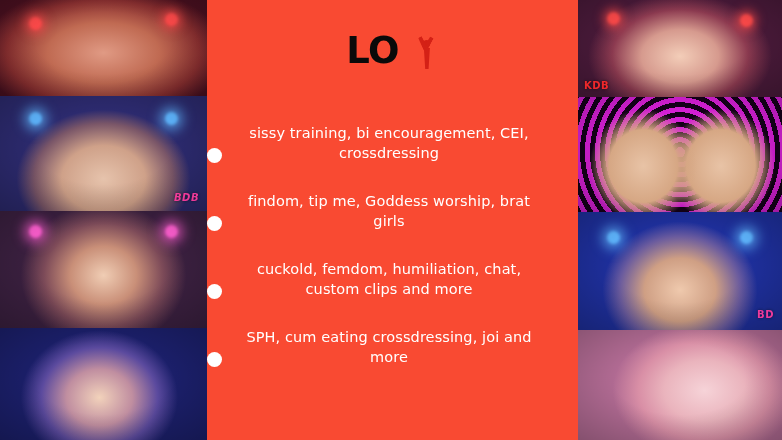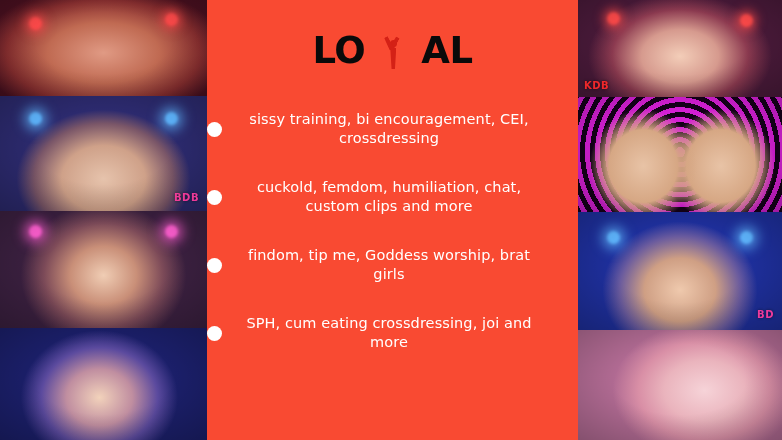--- a/index.html
+++ b/index.html
@@ -40,21 +40,21 @@
     overflow: hidden;
     background: #2a1030;
   }
 
   
   .lt1 { height: 96px;  background:
       radial-gradient(ellipse 60% 70% at 50% 55%, #e09a84 0%, #c06a52 45%, #8a2f30 78%, #4a1020 100%),
       linear-gradient(90deg,#5b1030 0%, #8e2d2a 40%, #7a1e2c 100%); }
   .lt2 { height: 115px; background:
       radial-gradient(ellipse 42% 60% at 50% 72%, #e6c3ac 0%, #cfa189 48%, #7a5668 80%, #2c2a6e 100%),
-      linear-gradient(160deg,#1f3fae 0%, #3a5fd0 35%, #6f5fae 65%, #b07090 100%); }
+      linear-gradient(160deg,#1f3fae 0%, #3a5fd0 35%, #6f5fae 65%, #b07090 100%); font-style: italic; }
   .lt3 { height: 117px; background:
       radial-gradient(ellipse 40% 62% at 50% 55%, #f0cdb4 0%, #c98f78 40%, #7c4a58 72%, #3b2040 100%),
       linear-gradient(120deg,#5f2a7a 0%, #a5468c 30%, #cf7fa0 60%, #7a3f7f 100%); }
   .lt4 { height: 112px; background:
       radial-gradient(ellipse 38% 60% at 48% 62%, #f2d2bb 0%, #c08ea0 42%, #5b4a9e 74%, #1b1f6a 100%),
       linear-gradient(75deg,#12176b 0%, #2b3fb0 30%, #6b4fa8 55%, #d88a5e 85%, #3a2560 100%); }
 
   
   .rt1 { height: 97px;  background:
       radial-gradient(ellipse 45% 65% at 50% 58%, #f3cdb8 0%, #d69a8e 42%, #8c3a50 74%, #4a1a3a 100%),
@@ -195,21 +195,21 @@
     margin: 0;
     padding: 0;
     list-style: none;
     width: 100%;
     margin-top: 26px;
     display: flex;
     flex-direction: column;
   }
   .benefit-item {
     display: flex;
-    align-items: center;
+    align-items: flex-end;
     padding: 0 18px 0 0;
     height: 68px;
   }
   .benefit-bullet {
     width: 15px;
     height: 15px;
     border-radius: 50%;
     background: #ffffff;
     flex: none;
     margin-right: 12px;
@@ -261,35 +261,34 @@
     <div id="brand-logo">
       <span class="logo-word logo-loy">LO</span>
 
       <span id="logo-y-figure">
         <span class="y-head"></span>
         <span class="y-arm left"></span>
         <span class="y-arm right"></span>
         <span class="y-body"></span>
       </span>
 
-      <span class="logo-word logo-al">AL</span>
     </div>
 
     <ul id="benefits-list">
       <li class="benefit-item">
         <span class="benefit-bullet"></span>
         <span class="benefit-text">sissy training, bi encouragement, CEI, crossdressing</span>
       </li>
       <li class="benefit-item">
         <span class="benefit-bullet"></span>
-        <span class="benefit-text">cuckold, femdom, humiliation, chat, custom clips and more</span>
+        <span class="benefit-text">findom, tip me, Goddess worship, brat girls</span>
       </li>
       <li class="benefit-item">
         <span class="benefit-bullet"></span>
-        <span class="benefit-text">findom, tip me, Goddess worship, brat girls</span>
+        <span class="benefit-text">cuckold, femdom, humiliation, chat, custom clips and more</span>
       </li>
       <li class="benefit-item">
         <span class="benefit-bullet"></span>
         <span class="benefit-text">SPH, cum eating crossdressing, joi and more</span>
       </li>
     </ul>
   </div>
 
   <div class="photo-column right">
 

